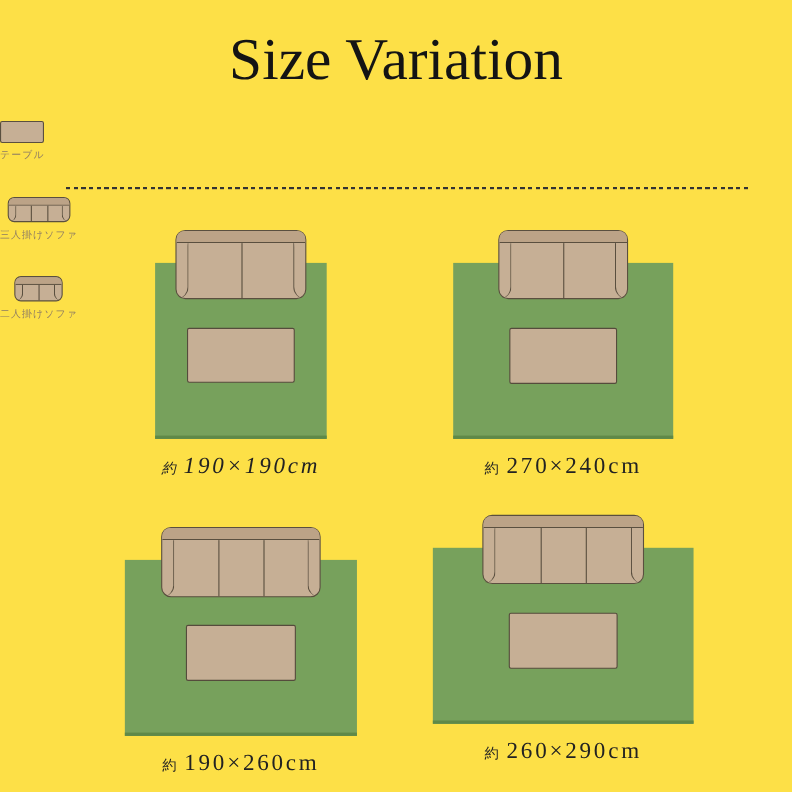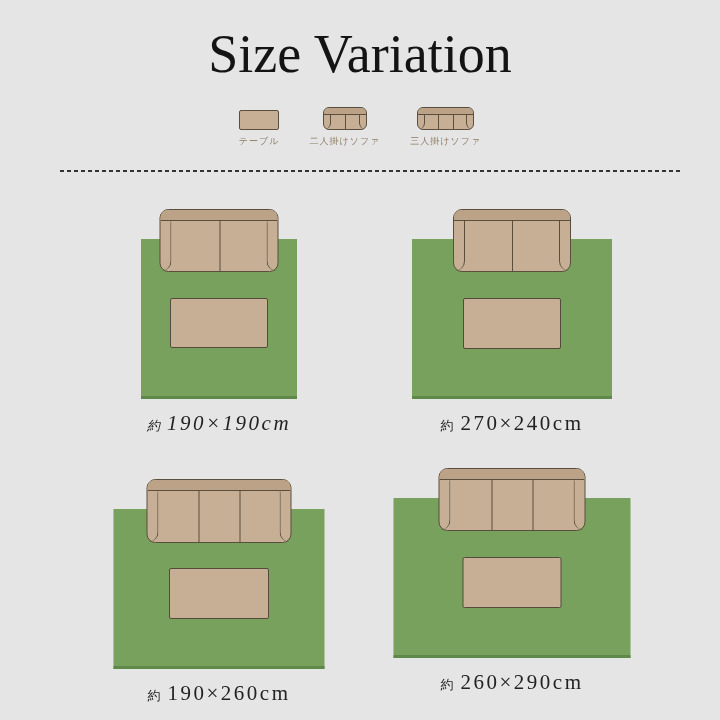--- a/index.html
+++ b/index.html
@@ -1,32 +1,32 @@
 <!DOCTYPE html>
 <html><head>
 <meta charset="utf-8">
 <style>
   * { margin:0; padding:0; box-sizing:border-box; }
   html,body { background:#ffffff; }
   .canvas {
-    position:relative; width:720px; height:720px; background:#e5e5e5;
+    position:relative; width:720px; height:720px; background:#fde047;
     font-family:"Liberation Serif", serif; overflow:hidden;
   }
 
   
   .title {
     position:absolute; top:26px; left:0; width:100%;
     text-align:center; font-size:54px; font-weight:400;
     color:#141414; letter-spacing:0; line-height:1.05;
   }
 
   
   .legend {
     position:absolute; top:106px; left:0; right:0;
-    display:flex; justify-content:center; align-items:flex-start; gap:30px;
+    display:flex; justify-content:center; align-items:flex-start; gap:30px;flex-direction:column;
   }
   .legend-item { display:flex; flex-direction:column; align-items:center; }
   .icon-slot { height:24px; display:flex; align-items:flex-end; }
   .legend-label {
     margin-top:5px; font-size:9px; letter-spacing:1px;
     color:#8d7b63; font-family:"Liberation Sans", sans-serif; white-space:nowrap;
   }
   .legend-table {
     width:40px; height:20px; background:#c6af95;
     border:1px solid #5a4f3f; border-radius:2px;
@@ -105,41 +105,41 @@
 
   <div class="legend">
     <div class="legend-item">
       <div class="icon-slot">
         <div class="legend-table"></div>
       </div>
       <div class="legend-label">テーブル</div>
     </div>
     <div class="legend-item">
       <div class="icon-slot">
-        <div class="sofa mini mini2">
-          <div class="back"></div>
-          <div class="arm l"></div>
-          <div class="arm r"></div>
-          <div class="seam m"></div>
-        </div>
-      </div>
-      <div class="legend-label">二人掛けソファ</div>
-    </div>
-    <div class="legend-item">
-      <div class="icon-slot">
         <div class="sofa mini mini3">
           <div class="back"></div>
           <div class="arm l"></div>
           <div class="arm r"></div>
           <div class="seam a"></div>
           <div class="seam b"></div>
         </div>
       </div>
       <div class="legend-label">三人掛けソファ</div>
     </div>
+    <div class="legend-item">
+      <div class="icon-slot">
+        <div class="sofa mini mini2">
+          <div class="back"></div>
+          <div class="arm l"></div>
+          <div class="arm r"></div>
+          <div class="seam m"></div>
+        </div>
+      </div>
+      <div class="legend-label">二人掛けソファ</div>
+    </div>
   </div>
 
   <div class="divider"></div>
 
   <div class="diagram d1 pos-tl">
     <div class="scene">
       <div class="rug"></div>
       <div class="sofa">
         <div class="back"></div>
         <div class="arm l"></div>

